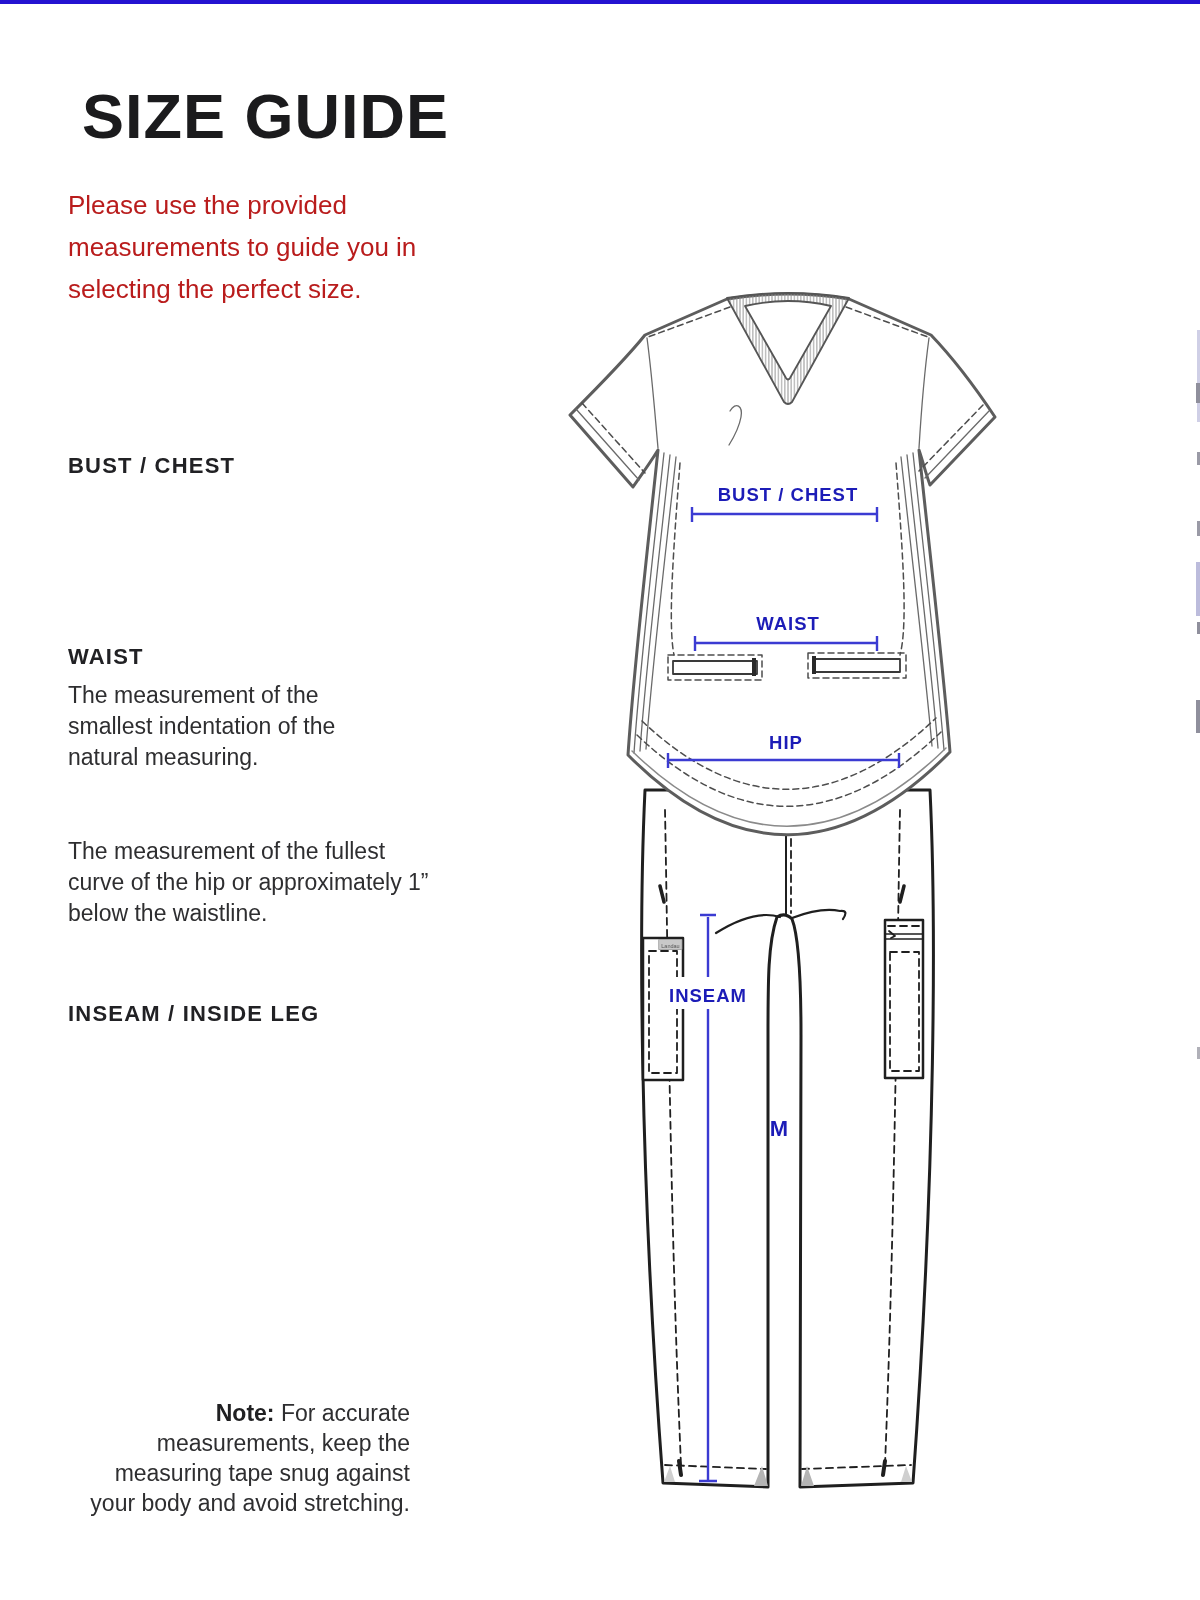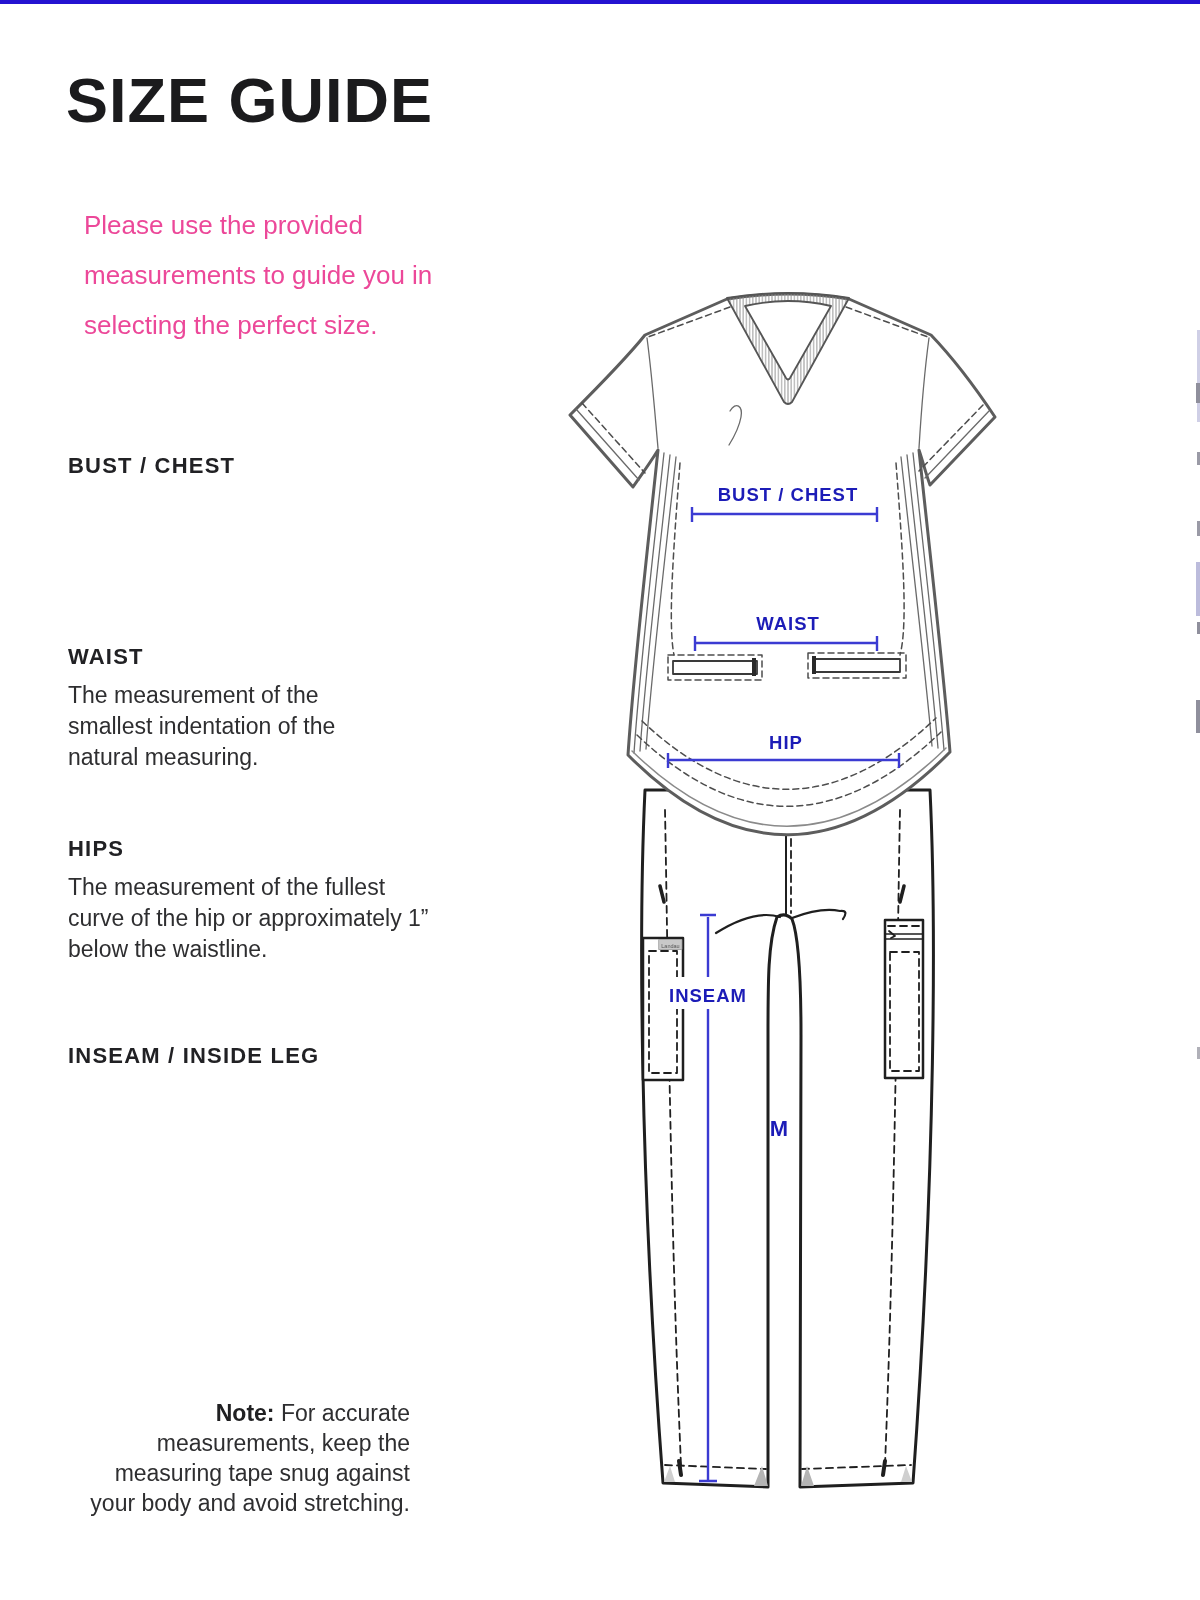--- a/index.html
+++ b/index.html
@@ -5,37 +5,37 @@
   html,body { margin:0; padding:0; }
   body {
     width:1200px; height:1600px; position:relative; overflow:hidden;
     background:#ffffff;
     font-family:"Liberation Sans", sans-serif;
     -webkit-font-smoothing:antialiased;
   }
   .top-bar { position:absolute; top:0; left:0; width:1200px; height:4px; background:#2412d1; }
 
   .page-title {
-    position:absolute; left:66px; top:64px; margin:0;
+    position:absolute; left:66px; top:64px; margin:16px;
     font-size:63px; font-weight:800; letter-spacing:1px; color:#1b1b1d; line-height:72px;
   }
   .intro {
-    position:absolute; left:68px; top:184px; width:432px; margin:16px;
-    font-size:26px; line-height:50px; color:#ec4899;
+    position:absolute; left:68px; top:184px; width:432px; margin:0;
+    font-size:26px; line-height:42px; color:#b91c1c;
   }
   .def { position:absolute; left:68px; }
   .def h2 {
     margin:0 0 10px 0; font-size:22px; font-weight:700;
     letter-spacing:1.2px; color:#212124;
   }
   .def p { margin:0; font-size:23px; line-height:31px; color:#2e2e30; }
   .def-bust   { top:453px; } .def-bust p   { width:278px; }
   .def-waist  { top:644px; } .def-waist p  { width:302px; }
   .def-hips   { top:836px; } .def-hips p   { width:362px; }
-  .def-inseam { top:1043px;} .def-inseam p { width:342px; }
+  .def-inseam { top:1001px;} .def-inseam p { width:342px; }
 
   .note {
     position:absolute; left:68px; top:1398px; width:342px; margin:0;
     font-size:23px; line-height:30px; color:#2e2e30;text-align:right;
   }
   .note strong { font-weight:700; color:#202022; }
 
   .diagram { position:absolute; left:540px; top:265px; width:520px; height:1280px; }
 
   .blab {
@@ -68,21 +68,20 @@
 <section class="def def-bust">
   <h2>BUST / CHEST</h2>
 </section>
 
 <section class="def def-waist">
   <h2>WAIST</h2>
   <p>The measurement of the smallest indentation of the natural measuring.</p>
 </section>
 
 <section class="def def-hips">
-  <h2>HIPS</h2>
   <p>The measurement of the fullest curve of the hip or approximately 1” below the waistline.</p>
 </section>
 
 <section class="def def-inseam">
   <h2>INSEAM / INSIDE LEG</h2>
 </section>
 
 <p class="note">
   <strong>Note:</strong>
   <span>For accurate measurements, keep the measuring tape snug against your body and avoid stretching.</span>

